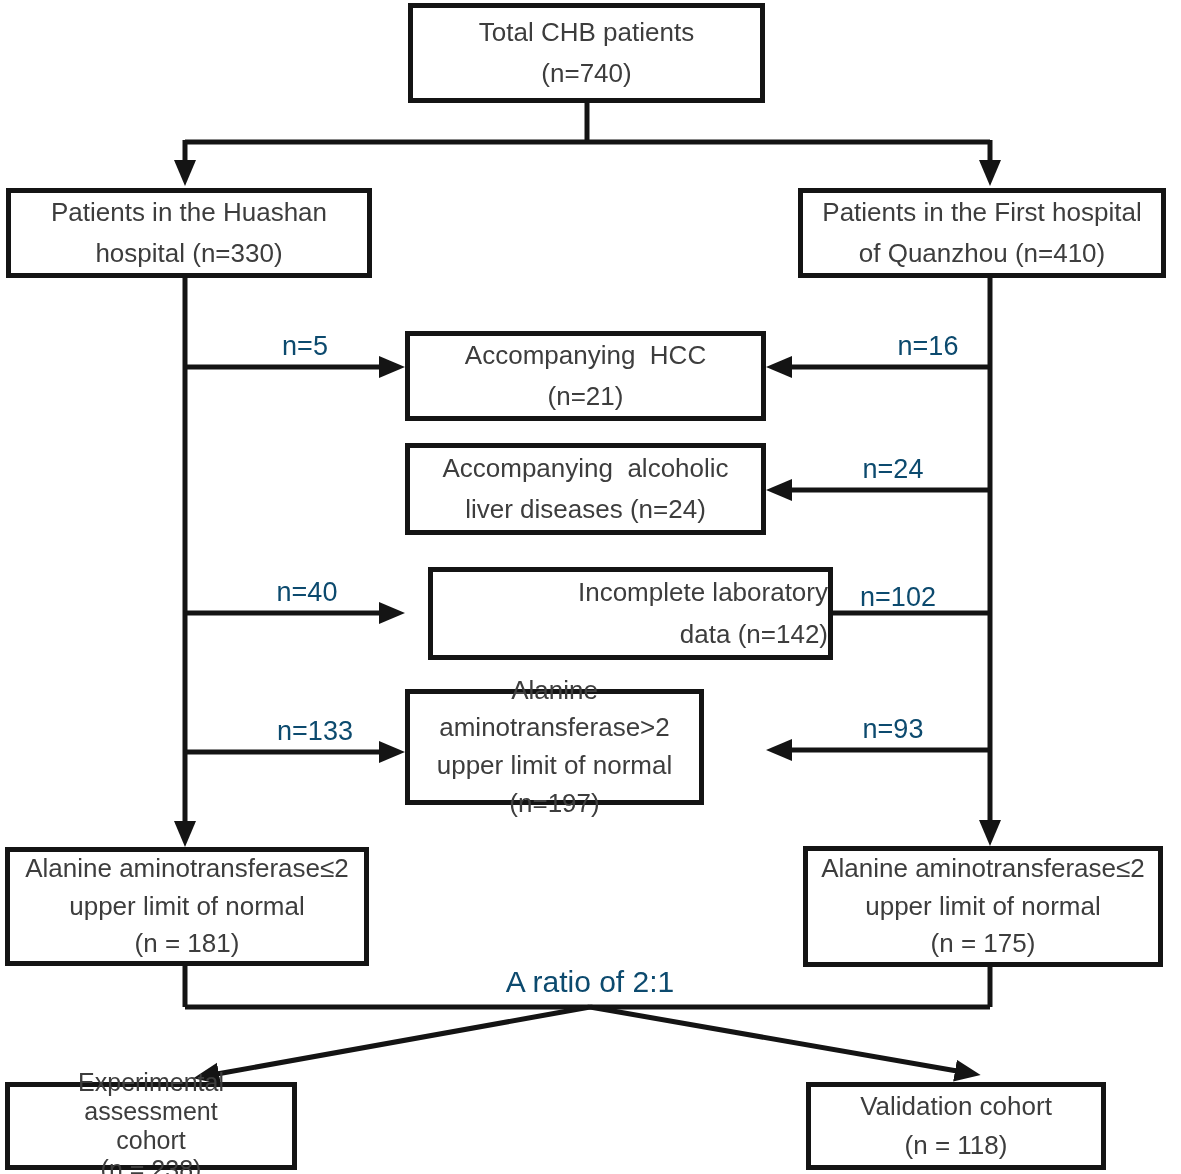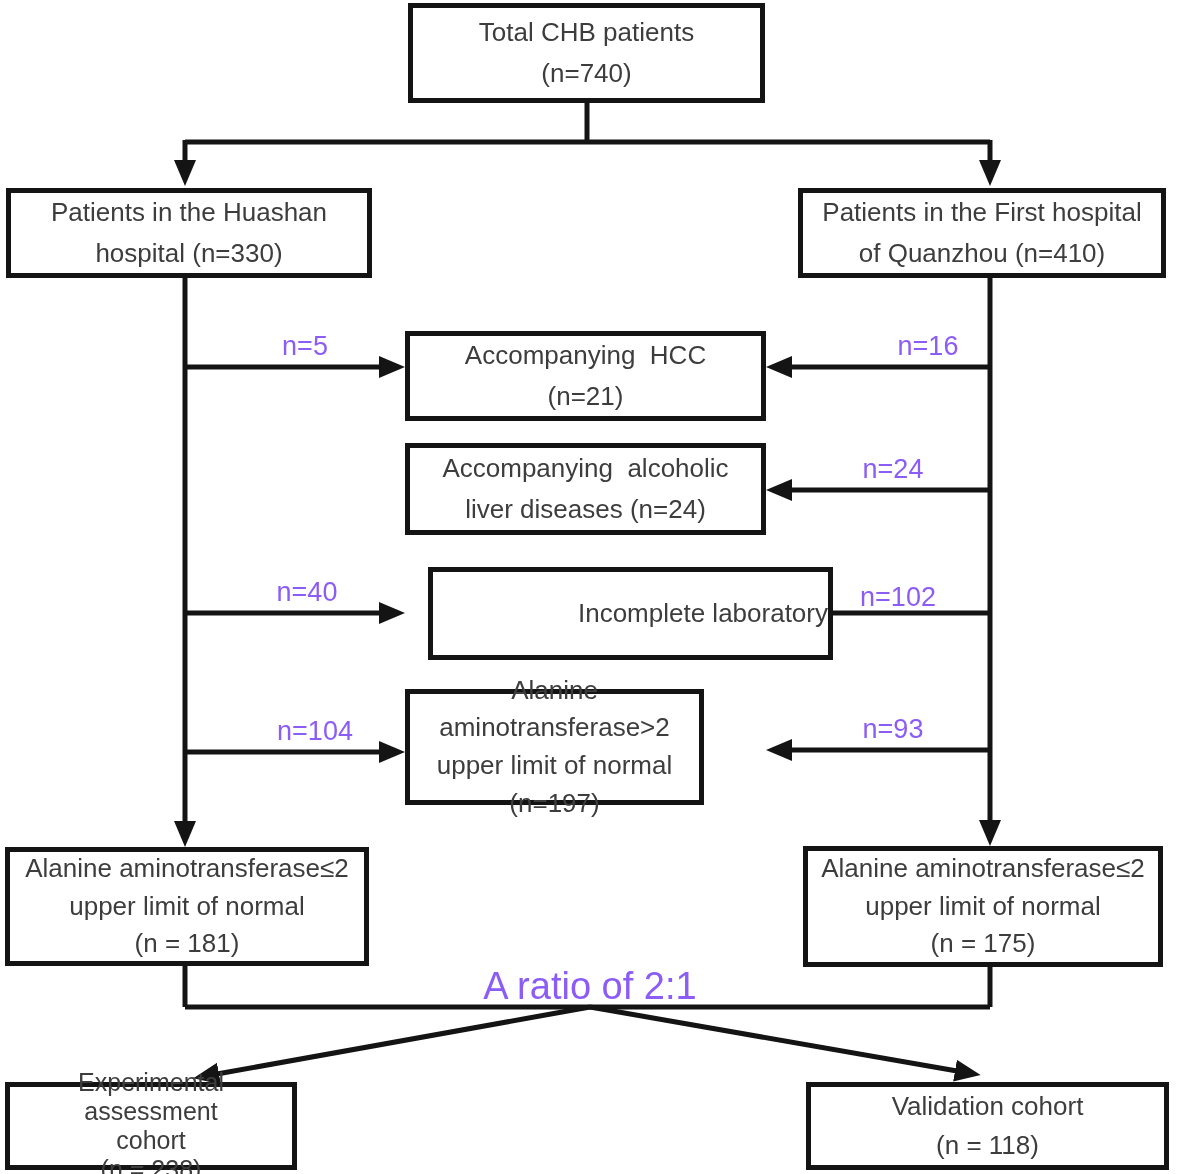--- a/index.html
+++ b/index.html
@@ -49,24 +49,24 @@
   }
   .node.tight {
     line-height: 1.16;
     font-size: 25px;
   }
   .elabel {
     position: absolute;
     transform: translateX(-50%);
     font-size: 27px;
     white-space: nowrap;
-    color: #8b5cf6;
+    color: #0c4a6e;
   }
   .elabel.big {
-    font-size: 38px;
+    font-size: 30px;
   }
 </style>
 </head>
 <body>
 
 <div id="canvas">
 
   <svg class="overlay" width="1181" height="1174" viewBox="0 0 1181 1174" xmlns="http://www.w3.org/2000/svg">
     <defs>
       <marker id="ah" markerUnits="userSpaceOnUse" markerWidth="27" markerHeight="23" refX="2" refY="11" orient="auto">
@@ -117,20 +117,21 @@
     <span class="nl">(n=21)</span>
   </div>
 
   <div class="node" style="left:405px;top:443px;width:361px;height:92px;text-align:right;">
     <span class="nl">Accompanying  alcoholic</span>
     <span class="nl">liver diseases (n=24)</span>
   </div>
 
   <div class="node" style="left:428px;top:567px;width:405px;height:93px;align-items:flex-end;">
     <span class="nl">Incomplete laboratory</span>
+    <span class="nl">data (n=142)</span>
   </div>
 
   <div class="node three" style="left:405px;top:689px;width:299px;height:116px;">
     <span class="nl">Alanine aminotransferase&gt;2</span>
     <span class="nl">upper limit of normal</span>
     <span class="nl">(n=197)</span>
   </div>
 
   <div class="node three" style="left:5px;top:847px;width:364px;height:119px;">
     <span class="nl">Alanine aminotransferase≤2</span>
@@ -143,27 +144,27 @@
     <span class="nl">upper limit of normal</span>
     <span class="nl">(n = 175)</span>
   </div>
 
   <div class="node tight" style="left:5px;top:1082px;width:292px;height:88px;">
     <span class="nl">Experimental assessment</span>
     <span class="nl">cohort</span>
     <span class="nl">(n = 238)</span>
   </div>
 
-  <div class="node" style="left:806px;top:1082px;width:363px;height:88px;line-height:1.5;">
+  <div class="node" style="left:806px;top:1082px;width:300px;height:88px;line-height:1.5;">
     <span class="nl">Validation cohort</span>
     <span class="nl">(n = 118)</span>
   </div>
 
   <div class="elabel" style="left:305px;top:331px;">n=5</div>
   <div class="elabel" style="left:928px;top:331px;">n=16</div>
   <div class="elabel" style="left:893px;top:454px;">n=24</div>
   <div class="elabel" style="left:307px;top:577px;">n=40</div>
   <div class="elabel" style="left:898px;top:582px;">n=102</div>
-  <div class="elabel" style="left:315px;top:716px;">n=104</div>
+  <div class="elabel" style="left:315px;top:716px;">n=133</div>
   <div class="elabel" style="left:893px;top:714px;">n=93</div>
   <div class="elabel big" style="left:590px;top:965px;">A ratio of 2:1</div>
 
 </div>
 
 </body></html>

